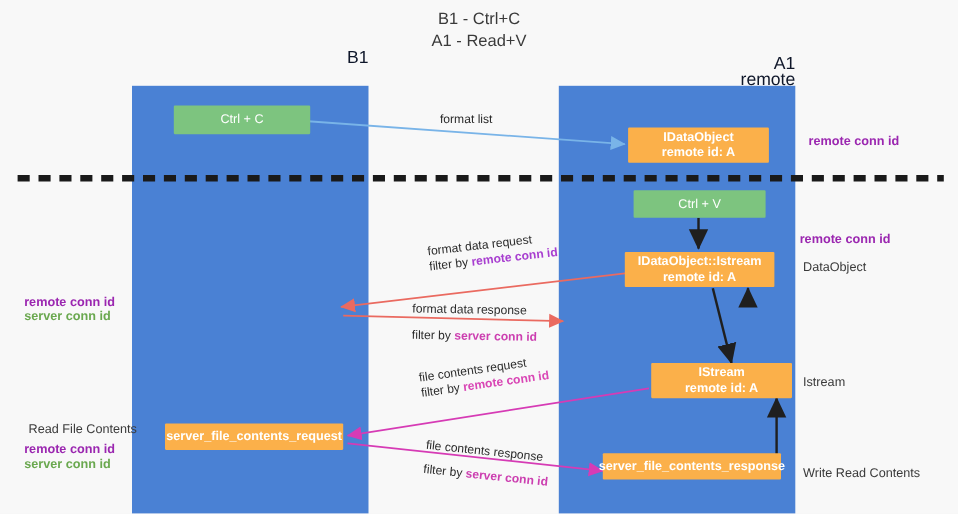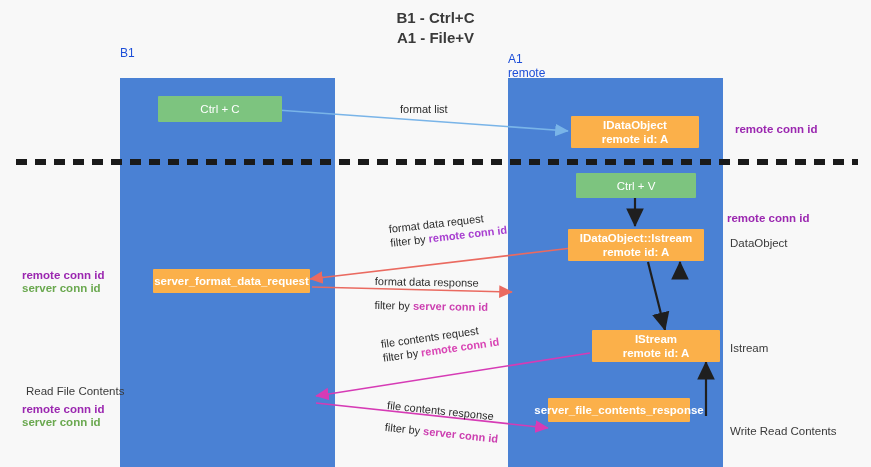--- a/index.html
+++ b/index.html
@@ -24,38 +24,37 @@
   }
   .lane {
     position: absolute;
     background: #4a81d4;
   }
   .lane-b1 { left: 120px; top: 78px; width: 215px; height: 389px; }
   .lane-a1 { left: 508px; top: 78px; width: 215px; height: 389px; }
 
   .col-title {
     position: absolute;
-    text-align: left;
-    color: #1d4ed8;
-    font-size: 12px;
+    text-align: right;
+    color: #0f172a;
+    font-size: 16px;
     line-height: 14px;
   }
   .col-title .t1 { display: block; }
   .col-title .t2 { display: block; }
 
   .page-title {
     position: absolute;
     left: 0;
     top: 8px;
     width: 871px;
     text-align: center;
     color: #3a3a3a;
     font-size: 15px;
     line-height: 20px;
-    font-weight: bold;
   }
   .page-title span { display: block; }
 
   .node {
     position: absolute;
     box-sizing: border-box;
     display: flex;
     flex-direction: column;
     align-items: center;
     justify-content: center;
@@ -100,21 +99,21 @@
     white-space: nowrap;
   }
 </style>
 </head>
 <body>
 
 <div id="canvas">
 
   <div class="page-title">
     <span>B1 - Ctrl+C</span>
-    <span>A1 - File+V</span>
+    <span>A1 - Read+V</span>
   </div>
 
   <div class="lane lane-b1"></div>
   <div class="lane lane-a1"></div>
 
   <div class="col-title" style="left:120px; top:46px; width:215px;">
     <span class="t1">B1</span>
   </div>
   <div class="col-title" style="left:508px; top:52px; width:215px;">
     <span class="t1">A1</span>
@@ -169,32 +168,32 @@
 
   <div class="node green" style="left:576px; top:173px; width:120px; height:25px;">
     <span>Ctrl + V</span>
   </div>
 
   <div class="node orange" style="left:568px; top:229px; width:136px; height:32px;">
     <span>IDataObject::Istream</span>
     <span class="l2">remote id: A</span>
   </div>
 
-  <div class="node orange" style="left:153px; top:269px; width:157px; height:24px;">
-    <span>server_format_data_request</span>
-  </div>
 
 
   <div class="node orange" style="left:592px; top:330px; width:128px; height:32px;">
     <span>IStream</span>
     <span class="l2">remote id: A</span>
   </div>
 
-
-  <div class="node orange" style="left:548px; top:398px; width:142px; height:24px;">
+  <div class="node orange" style="left:150px; top:385px; width:162px; height:24px;">
+    <span>server_file_contents_request</span>
+  </div>
+
+  <div class="node orange" style="left:548px; top:412px; width:162px; height:24px;">
     <span>server_file_contents_response</span>
   </div>
 
   <div class="edge-label" style="left:400px; top:102px;">
     <span>format list</span>
   </div>
 
   <div class="edge-label rot" style="left:388px; top:222px; transform: rotate(-6.5deg);">
     <div>format data request</div>
     <div><span>filter by </span><span class="hot-purple">remote conn id</span></div>

